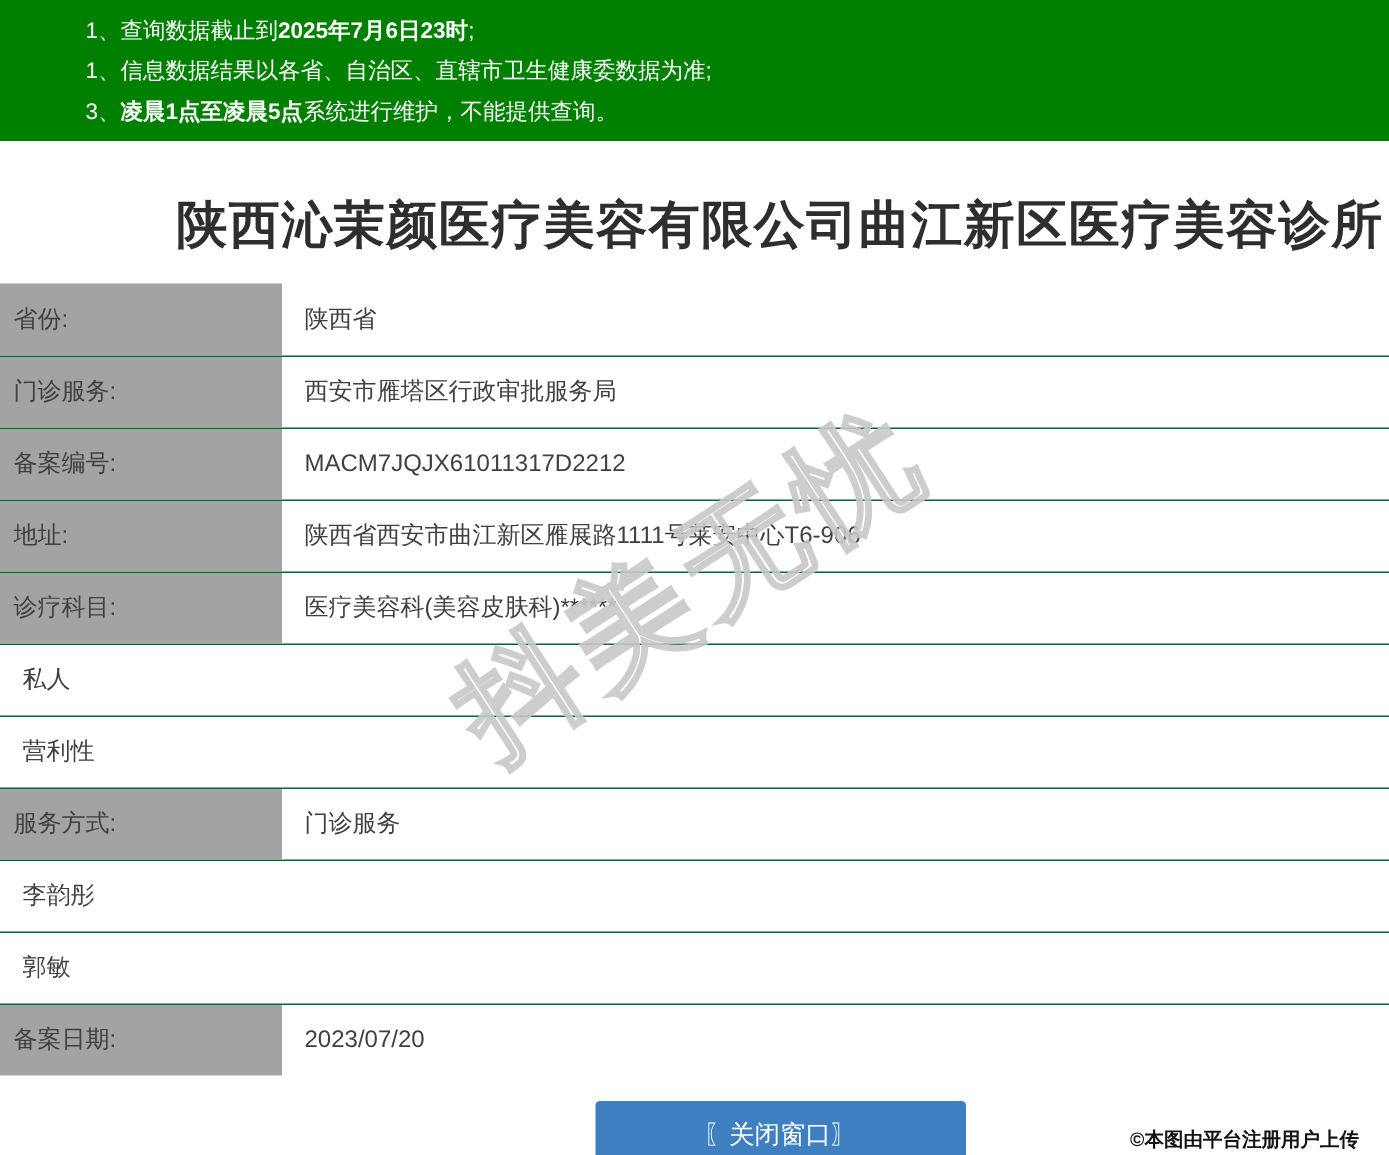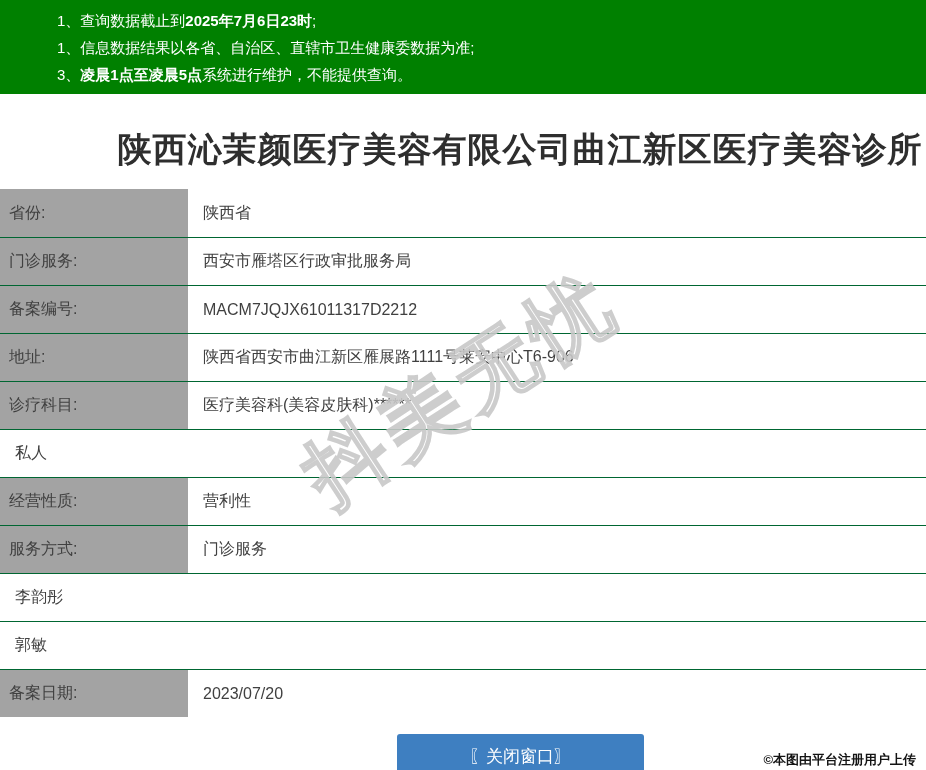--- a/index.html
+++ b/index.html
@@ -33,21 +33,21 @@
                font-family:"Liberation Sans", sans-serif; }
 
   
   .watermark { position:absolute; left:286px; top:336px; white-space:nowrap;
                font-size:80px; font-weight:700; letter-spacing:8px;
                transform:rotate(-33deg); color:rgba(255,255,255,0.05);
                -webkit-text-stroke:2px #c8c8c8; opacity:.9;
                pointer-events:none; z-index:5; }
 
   
-  .footer-credit { position:absolute; right:10px; top:751px; font-size:13px;
+  .footer-credit { position:absolute; right:20px; top:751px; font-size:13px;
                    font-weight:700; color:#141414; white-space:nowrap; z-index:6;
                    text-shadow:1px 0 #fff,-1px 0 #fff,0 1px #fff,0 -1px #fff,
                                1px 1px #fff,-1px -1px #fff; }
 </style>
 </head>
 <body>
 
 <div class="page">
 
   <div class="notice-bar">
@@ -82,21 +82,20 @@
       <div class="cell-value">陕西省西安市曲江新区雁展路1111号莱安中心T6-906</div>
     </div>
     <div class="info-row">
       <div class="cell-label">诊疗科目:</div>
       <div class="cell-value">医疗美容科(美容皮肤科)******</div>
     </div>
     <div class="info-row">
       <div class="cell-value">私人</div>
     </div>
     <div class="info-row">
-      <div class="cell-label">经营性质:</div>
       <div class="cell-value">营利性</div>
     </div>
     <div class="info-row">
       <div class="cell-label">服务方式:</div>
       <div class="cell-value">门诊服务</div>
     </div>
     <div class="info-row">
       <div class="cell-value">李韵彤</div>
     </div>
     <div class="info-row">

